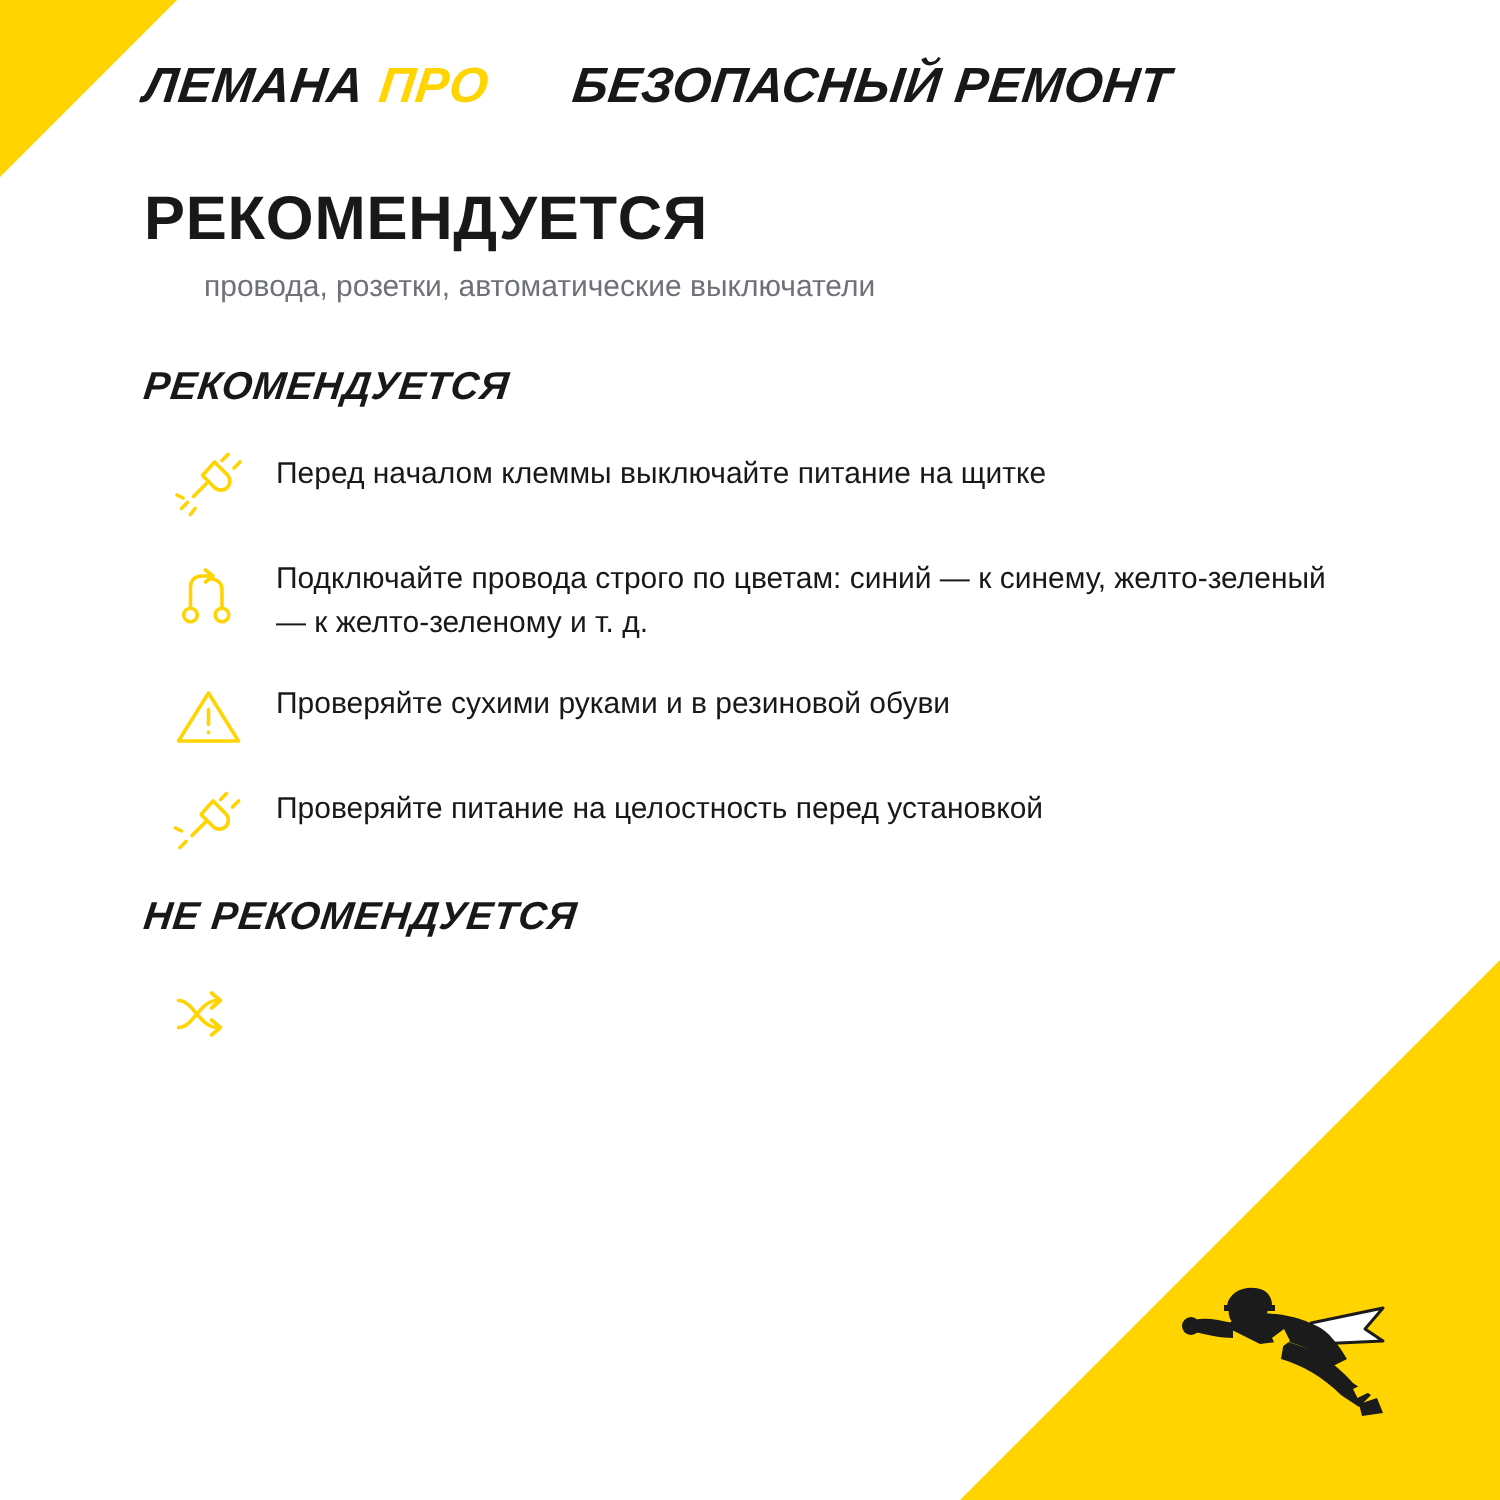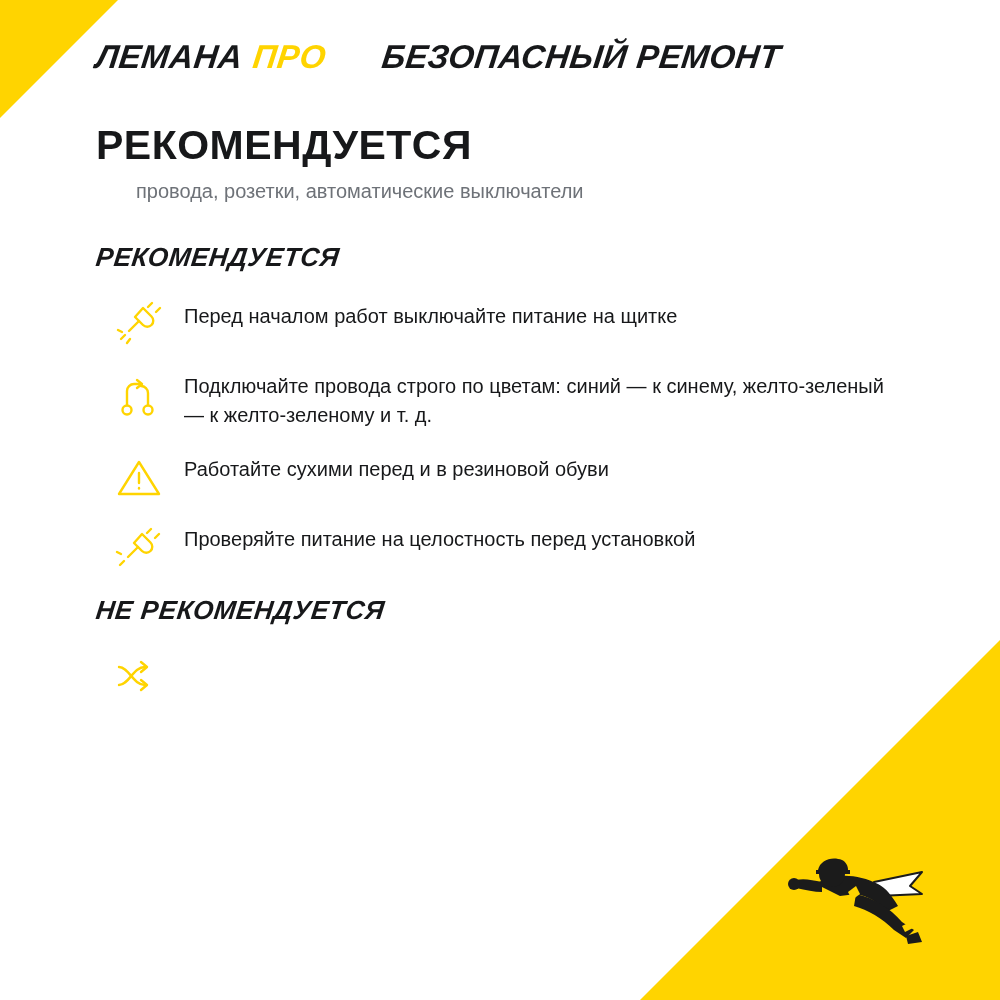--- a/index.html
+++ b/index.html
@@ -174,21 +174,21 @@
       <svg width="50" height="46" viewBox="0 0 50 46" fill="none" stroke="#ffd400" stroke-width="2.4" stroke-linecap="round" stroke-linejoin="round">
         <path d="M14 30 L24 20"></path>
         <path d="M20 16 L28 24 a6 6 0 0 0 8.5 -8.5 L28 7 Z"></path>
         <path d="M33 6 L37 2"></path>
         <path d="M41 11 L45 7"></path>
         <path d="M10 34 L6 38"></path>
         <path d="M15 38 L12 42"></path>
         <path d="M7 31 L3 29"></path>
       </svg>
     </div>
-    <div class="item-text">Перед началом работ выключайте питание на щитке</div>
+    <div class="item-text">Перед началом клеммы выключайте питание на щитке</div>
   </div>
 
   <div class="item">
     <div class="item-icon">
       <svg width="50" height="48" viewBox="0 0 50 48" fill="none" stroke="#ffd400" stroke-width="2.4" stroke-linecap="round" stroke-linejoin="round">
         <path d="M12 34 L12 20 a7 7 0 0 1 7 -7 L26 13"></path>
         <path d="M22 9 L27 13 L22 17"></path>
         <path d="M33 34 L33 22 a7 7 0 0 0 -7 -7"></path>
         <circle cx="12" cy="39" r="4.5"></circle>
         <circle cx="33" cy="39" r="4.5"></circle>
@@ -198,21 +198,21 @@
   </div>
 
   <div class="item">
     <div class="item-icon">
       <svg width="50" height="46" viewBox="0 0 50 46" fill="none" stroke="#ffd400" stroke-width="2.4" stroke-linecap="round" stroke-linejoin="round">
         <path d="M24 8 L44 40 L4 40 Z"></path>
         <path d="M24 19 L24 29"></path>
         <path d="M24 34 L24 34.5"></path>
       </svg>
     </div>
-    <div class="item-text">Работайте сухими перед и в резиновой обуви</div>
+    <div class="item-text">Проверяйте сухими руками и в резиновой обуви</div>
   </div>
 
   <div class="item">
     <div class="item-icon">
       <svg width="50" height="46" viewBox="0 0 50 46" fill="none" stroke="#ffd400" stroke-width="2.4" stroke-linecap="round" stroke-linejoin="round">
         <path d="M13 33 L23 23"></path>
         <path d="M19 19 L27 27 a6 6 0 0 0 8.5 -8.5 L27 10 Z"></path>
         <path d="M32 9 L36 5"></path>
         <path d="M40 14 L44 10"></path>
         <path d="M9 37 L5 41"></path>

